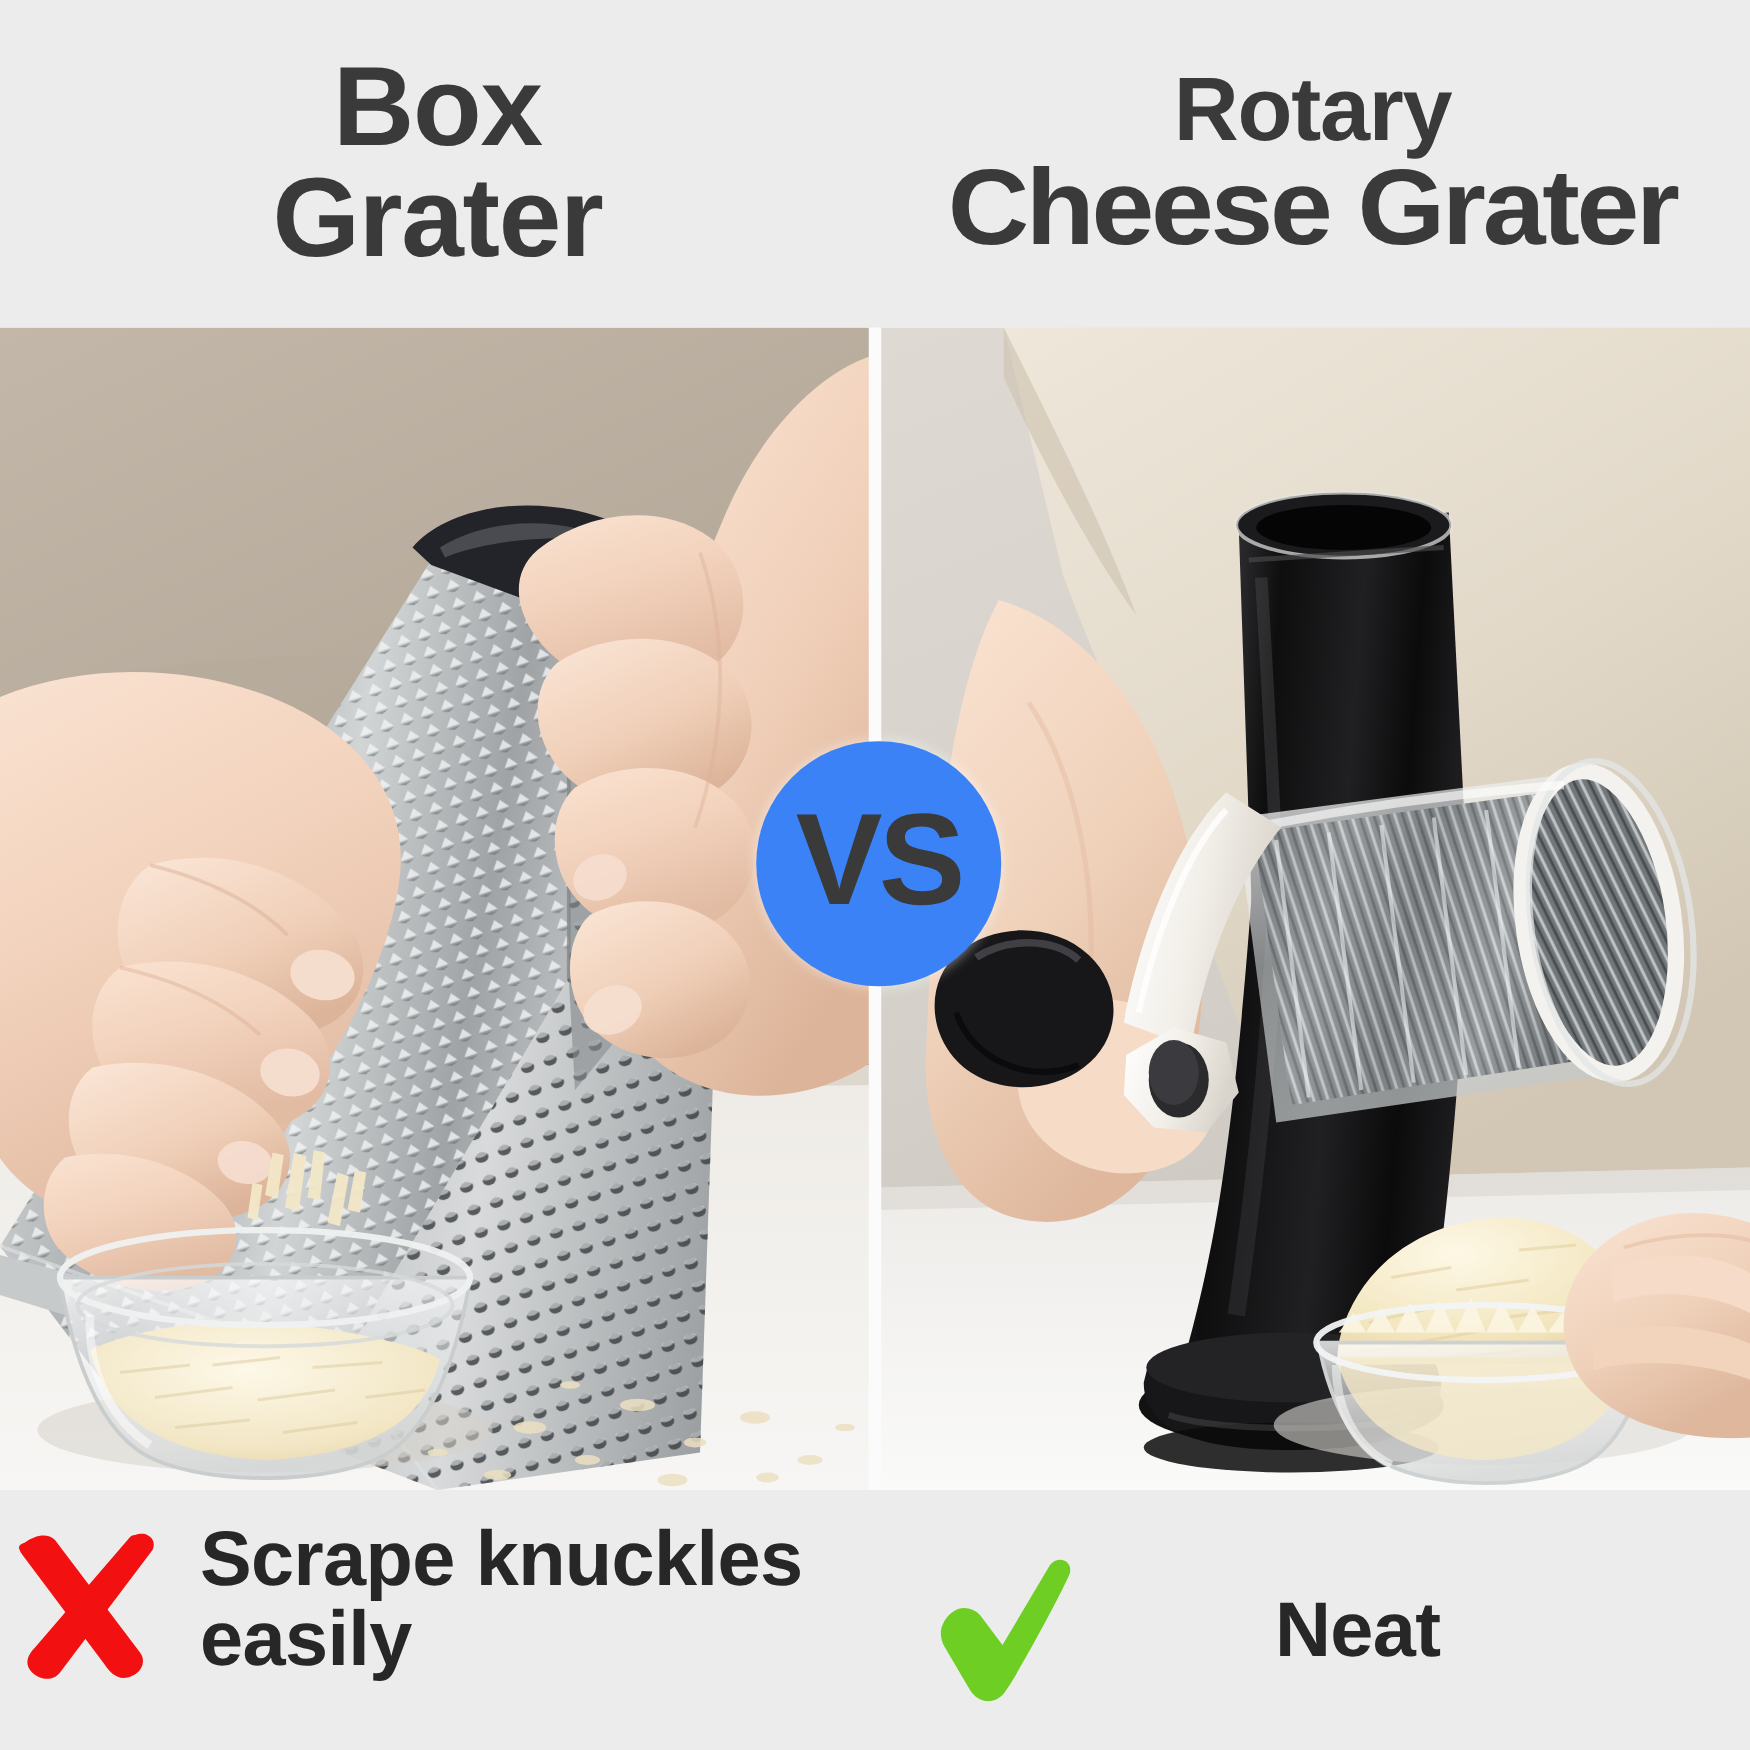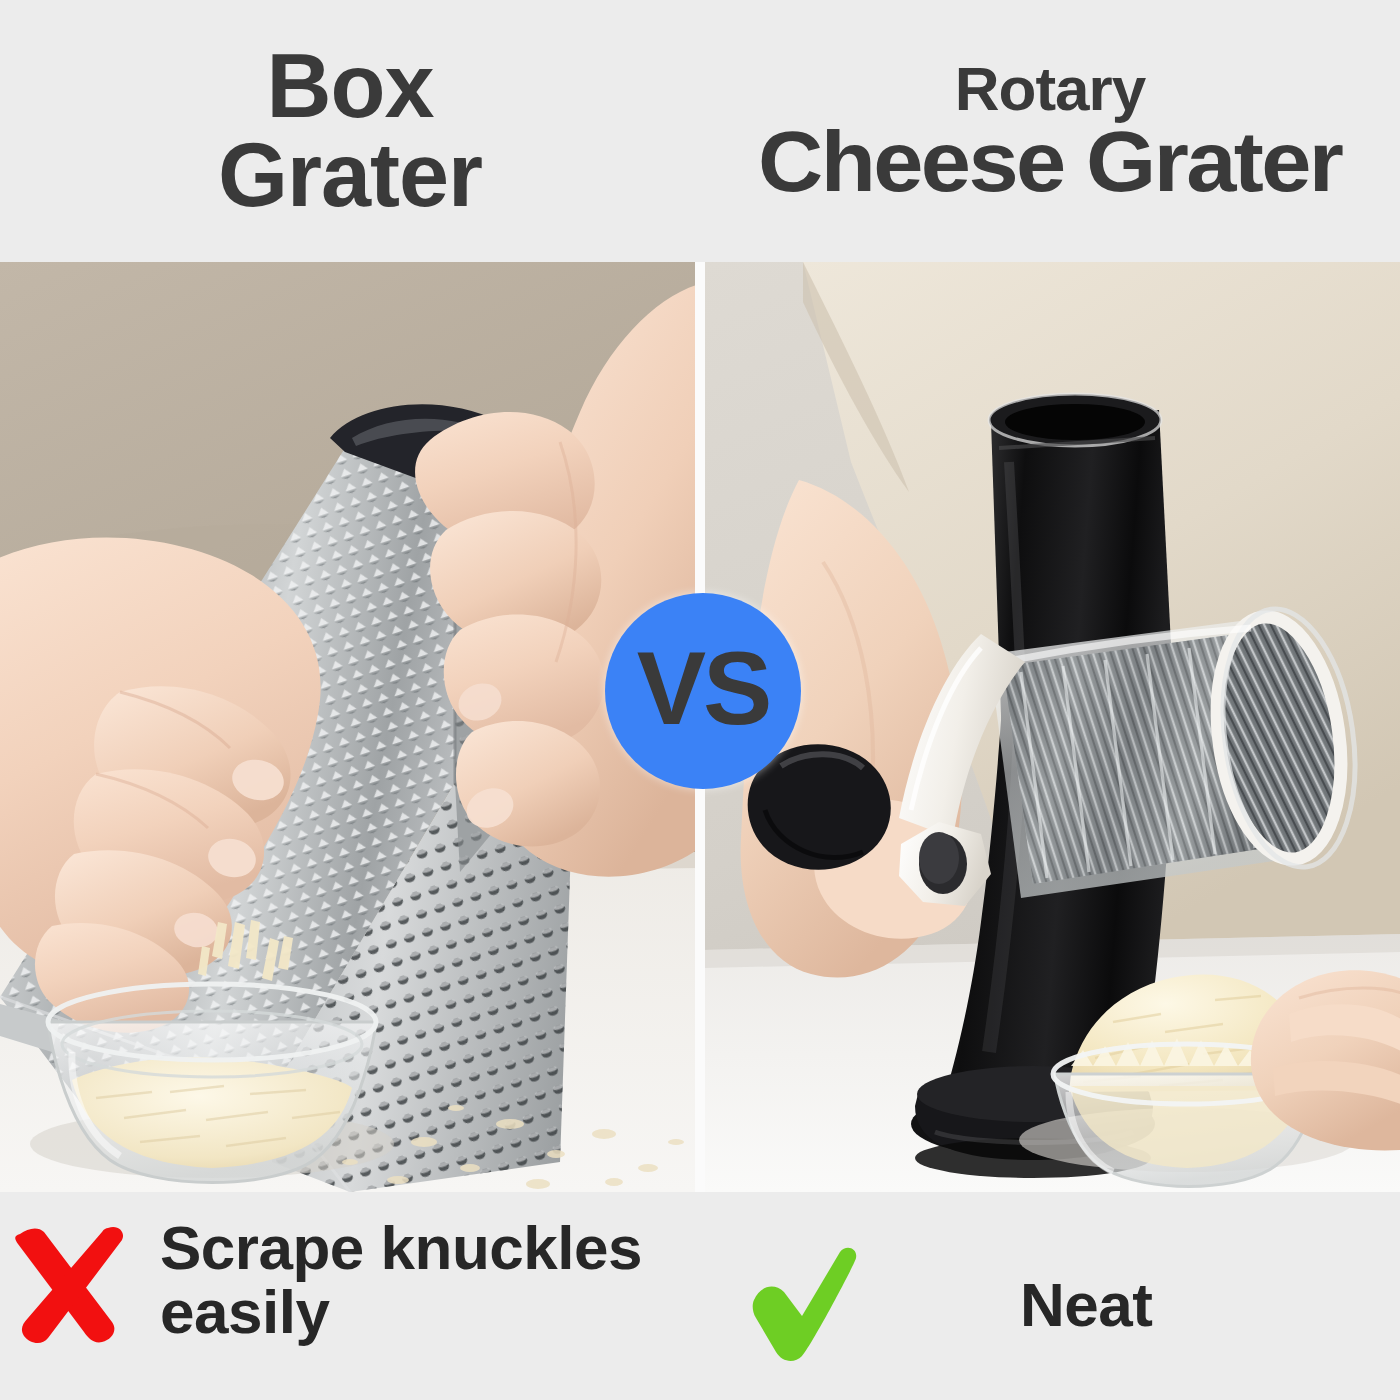--- a/index.html
+++ b/index.html
@@ -16,21 +16,21 @@
   .header-row { position:absolute; top:0; left:0; width:1400px; height:262px; }
   .hdr {
     position:absolute; top:0; height:262px; width:700px;
     display:flex; flex-direction:column; align-items:center; justify-content:center;
     color:#3a3a3a; font-weight:bold; letter-spacing:-1px; line-height:0.99;
     text-align:center;
   }
   .hdr-left  { left:0; }
   .hdr-right { left:700px; }
   .hdr-left .tl  { font-size:90px; }
-  .hdr-right .tl { font-size:62px; }
+  .hdr-right .tl { font-size:72px; }
   .hdr-right .tl.wide { font-size:86px; letter-spacing:-2.5px; transform:scaleX(1.05); }
 
   
   .photos { position:absolute; top:262px; left:0; width:1400px; height:930px; }
   .panel { position:absolute; top:0; height:930px; width:697px; overflow:hidden; }
   .panel-left  { left:0; }
   .panel-right { left:703px; }
   .vdivider { position:absolute; top:0; left:695px; width:10px; height:930px; background:#fbfbfb; z-index:40; }
 
   .panel svg { display:block; width:100%; height:100%; }

